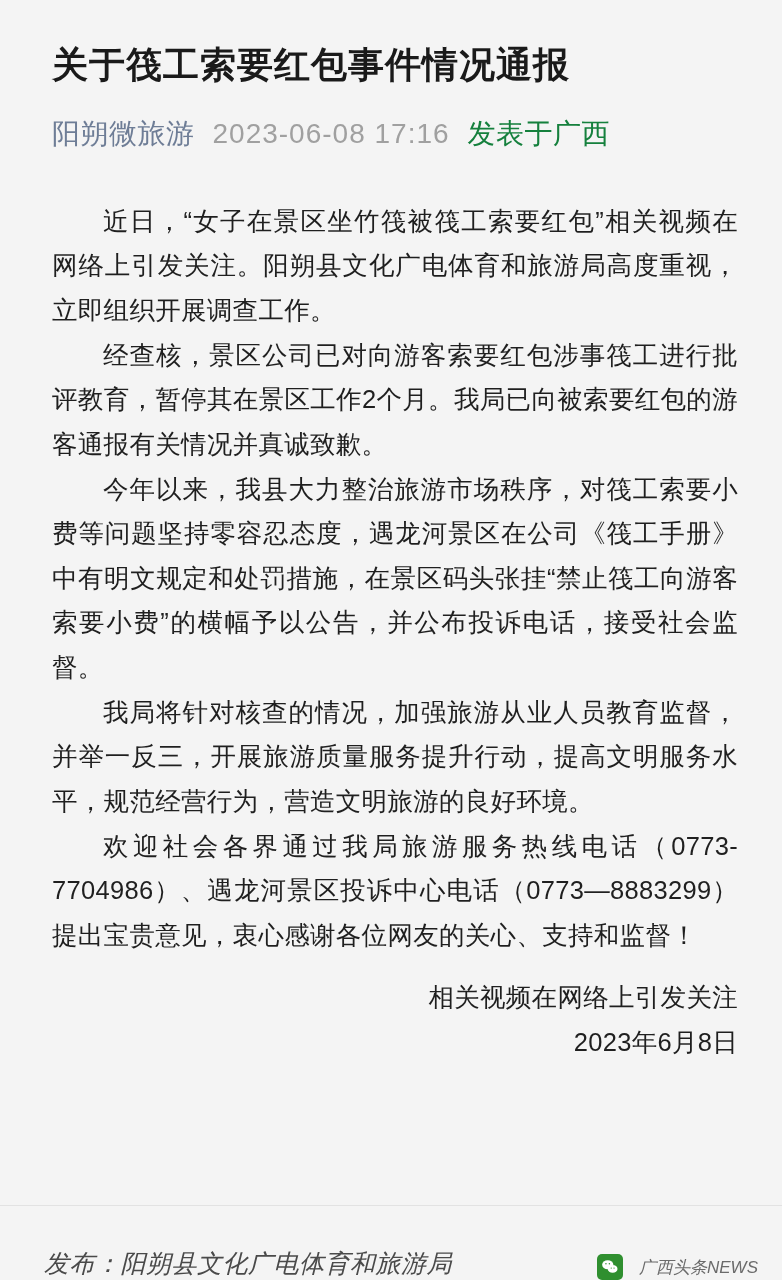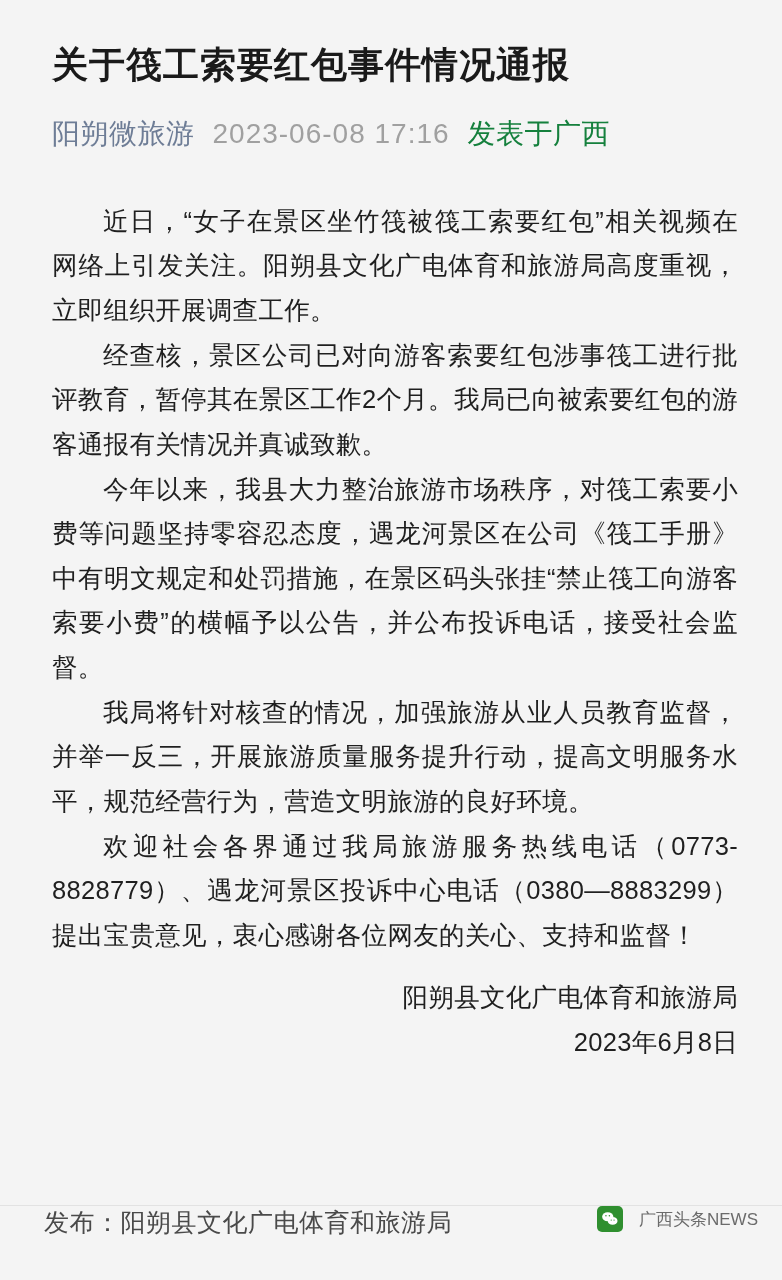--- a/index.html
+++ b/index.html
@@ -75,25 +75,26 @@
   .signoff div {
     white-space: nowrap;
   }
   .footer {
     position: absolute;
     left: 0;
     right: 0;
     bottom: 0;
     height: 74px;
     display: flex;
-    align-items: flex-start;
+    align-items: flex-end;
     justify-content: space-between;
     padding: 0 24px 0 44px;
     box-sizing: border-box;
     background: #f4f4f4;
+    font-style: italic;
   }
   .footer-left {
     font-size: 25px;
     color: #4a4a4a;
     letter-spacing: 0.5px;
   }
   .footer-right {
     display: flex;
     align-items: center;
     gap: 16px;
@@ -132,25 +133,25 @@
       <span class="account">阳朔微旅游</span>
       <span class="datetime">2023-06-08 17:16</span>
       <span class="location">发表于广西</span>
     </div>
 
     <div class="body">
       <p>近日，“女子在景区坐竹筏被筏工索要红包”相关视频在网络上引发关注。阳朔县文化广电体育和旅游局高度重视，立即组织开展调查工作。</p>
       <p>经查核，景区公司已对向游客索要红包涉事筏工进行批评教育，暂停其在景区工作2个月。我局已向被索要红包的游客通报有关情况并真诚致歉。</p>
       <p>今年以来，我县大力整治旅游市场秩序，对筏工索要小费等问题坚持零容忍态度，遇龙河景区在公司《筏工手册》中有明文规定和处罚措施，在景区码头张挂“禁止筏工向游客索要小费”的横幅予以公告，并公布投诉电话，接受社会监督。</p>
       <p>我局将针对核查的情况，加强旅游从业人员教育监督，并举一反三，开展旅游质量服务提升行动，提高文明服务水平，规范经营行为，营造文明旅游的良好环境。</p>
-      <p>欢迎社会各界通过我局旅游服务热线电话（0773-8828779）、遇龙河景区投诉中心电话（0380—8883299）提出宝贵意见，衷心感谢各位网友的关心、支持和监督！</p>
+      <p>欢迎社会各界通过我局旅游服务热线电话（0773-7704986）、遇龙河景区投诉中心电话（0773—8883299）提出宝贵意见，衷心感谢各位网友的关心、支持和监督！</p>
     </div>
 
     <div class="signoff">
-      <div>阳朔县文化广电体育和旅游局</div>
+      <div>相关视频在网络上引发关注</div>
       <div>2023年6月8日</div>
     </div>
 
   </div>
 
   <div class="divider"></div>
 
   <div class="footer">
     <div class="footer-left">发布：阳朔县文化广电体育和旅游局</div>
     <div class="footer-right">

